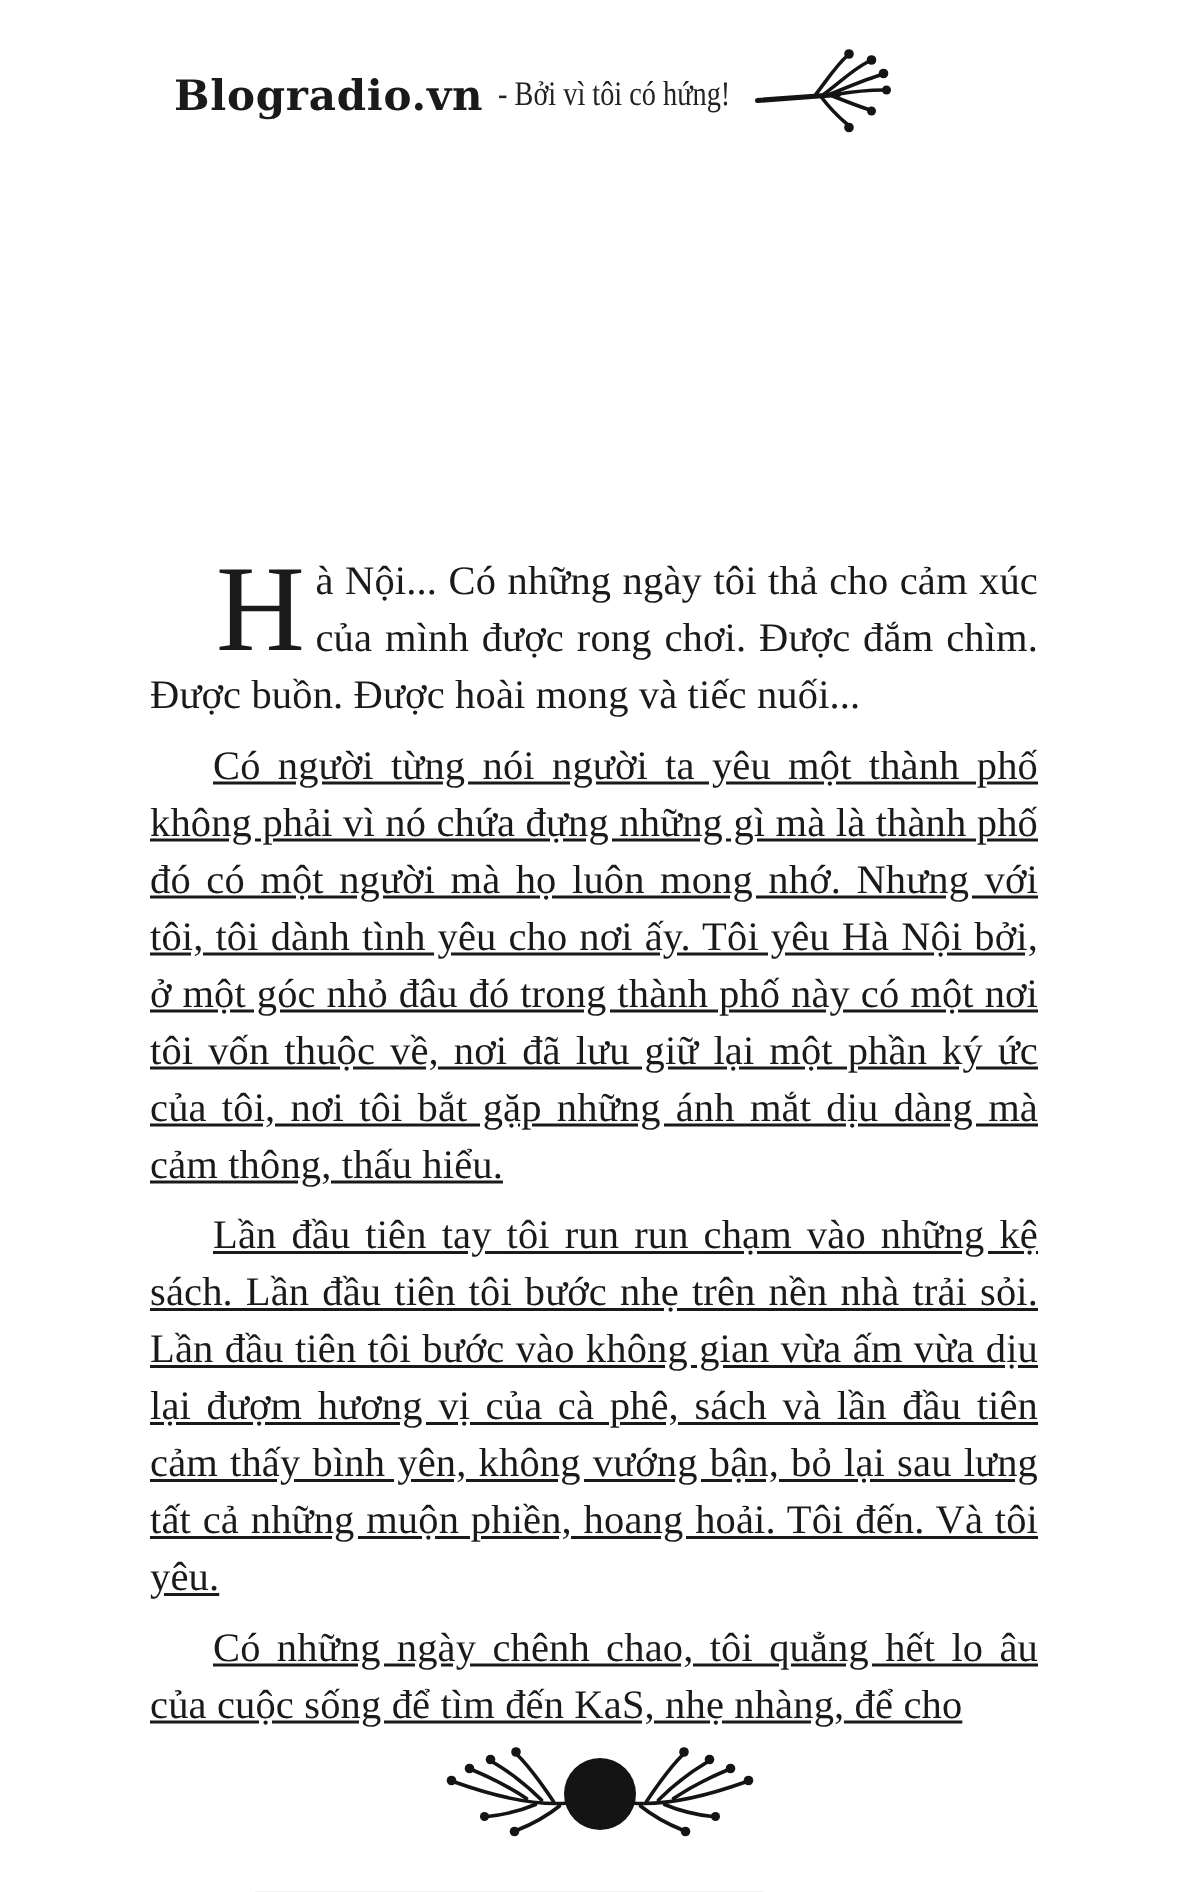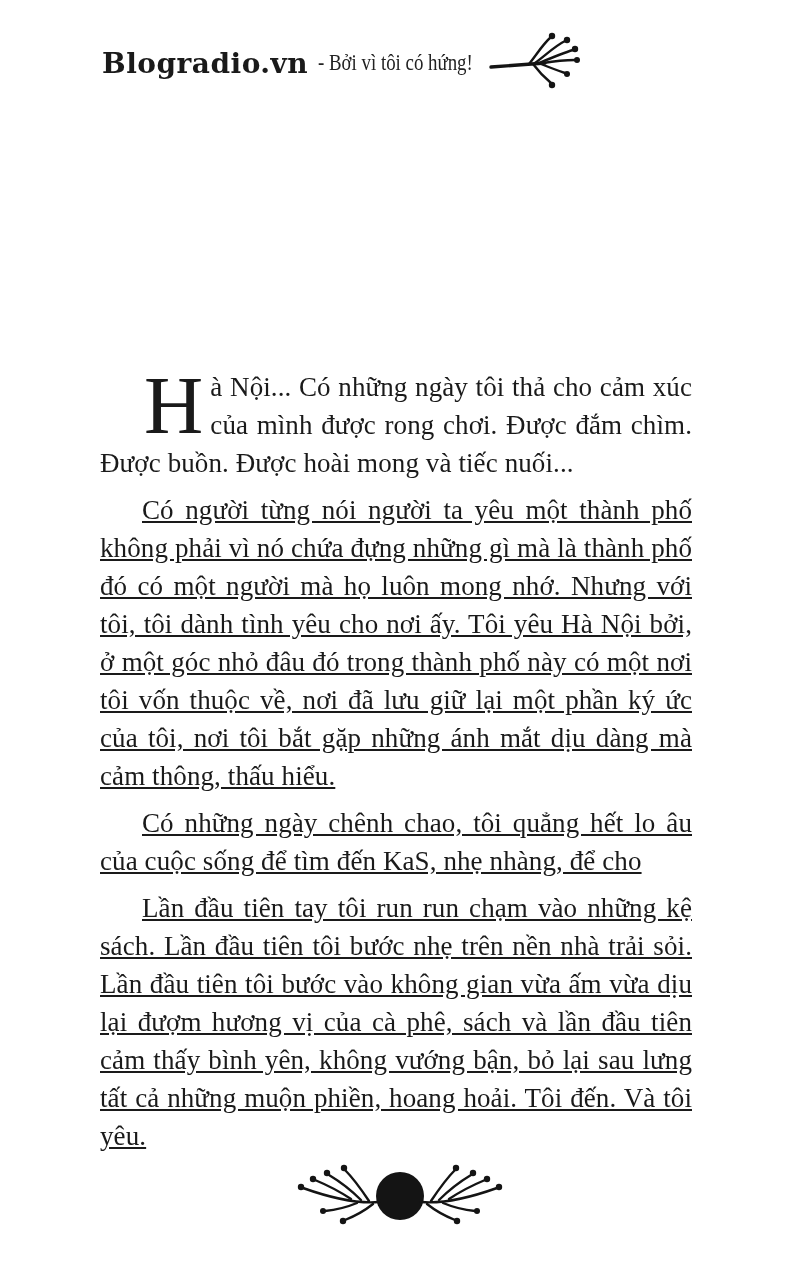--- a/index.html
+++ b/index.html
@@ -14,21 +14,21 @@
     margin: 0 auto;
     background: #ffffff;
     color: #1a1a1a;
     font-family: "Liberation Serif", serif;
     overflow: hidden;
   }
   
   .hdr {
     position: absolute;
     top: 34px;
-    left: 102px;
+    left: 116px;
     display: flex;
     align-items: center;
   }
   .brand {
     font-family: "DejaVu Serif", serif;
     font-weight: 700;
     font-size: 28px;
     letter-spacing: 0.5px;
     white-space: nowrap;
   }
@@ -105,22 +105,22 @@
       <path class="ink-stroke" d="M56,34 C66,38 74,41 80,43"></path>
         <circle class="ink-fill" cx="82" cy="44" r="3"></circle>
     </svg>
   </div>
 
   <div class="bodytext">
     <p class="para">
       <span class="dropcap">H</span><span>à Nội... Có những ngày tôi thả cho cảm xúc của mình được rong chơi. Được đắm chìm. Được buồn. Được hoài mong và tiếc nuối...</span>
     </p>
     <p class="para indent">Có người từng nói người ta yêu một thành phố không phải vì nó chứa đựng những gì mà là thành phố đó có một người mà họ luôn mong nhớ. Nhưng với tôi, tôi dành tình yêu cho nơi ấy. Tôi yêu Hà Nội bởi, ở một góc nhỏ đâu đó trong thành phố này có một nơi tôi vốn thuộc về, nơi đã lưu giữ lại một phần ký ức của tôi, nơi tôi bắt gặp những ánh mắt dịu dàng mà cảm thông, thấu hiểu.</p>
+    <p class="para indent">Lần đầu tiên tay tôi run run chạm vào những kệ sách. Lần đầu tiên tôi bước nhẹ trên nền nhà trải sỏi. Lần đầu tiên tôi bước vào không gian vừa ấm vừa dịu lại đượm hương vị của cà phê, sách và lần đầu tiên cảm thấy bình yên, không vướng bận, bỏ lại sau lưng tất cả những muộn phiền, hoang hoải. Tôi đến. Và tôi yêu.</p>
     <p class="para indent">Có những ngày chênh chao, tôi quẳng hết lo âu của cuộc sống để tìm đến KaS, nhẹ nhàng, để cho</p>
-    <p class="para indent">Lần đầu tiên tay tôi run run chạm vào những kệ sách. Lần đầu tiên tôi bước nhẹ trên nền nhà trải sỏi. Lần đầu tiên tôi bước vào không gian vừa ấm vừa dịu lại đượm hương vị của cà phê, sách và lần đầu tiên cảm thấy bình yên, không vướng bận, bỏ lại sau lưng tất cả những muộn phiền, hoang hoải. Tôi đến. Và tôi yêu.</p>
   </div>
 
   <div class="ftr">
     <svg width="226" height="78" viewBox="0 0 226 78" aria-hidden="true">
       <circle class="ink-fill" cx="113" cy="38" r="24"></circle>
 
       <g>
         <path class="ink-stroke" d="M92,44 C70,46 44,40 16,30"></path>
           <circle class="ink-fill" cx="14" cy="29" r="3.2"></circle>
         <path class="ink-stroke" d="M82,43 C72,28 66,20 58,12"></path>

